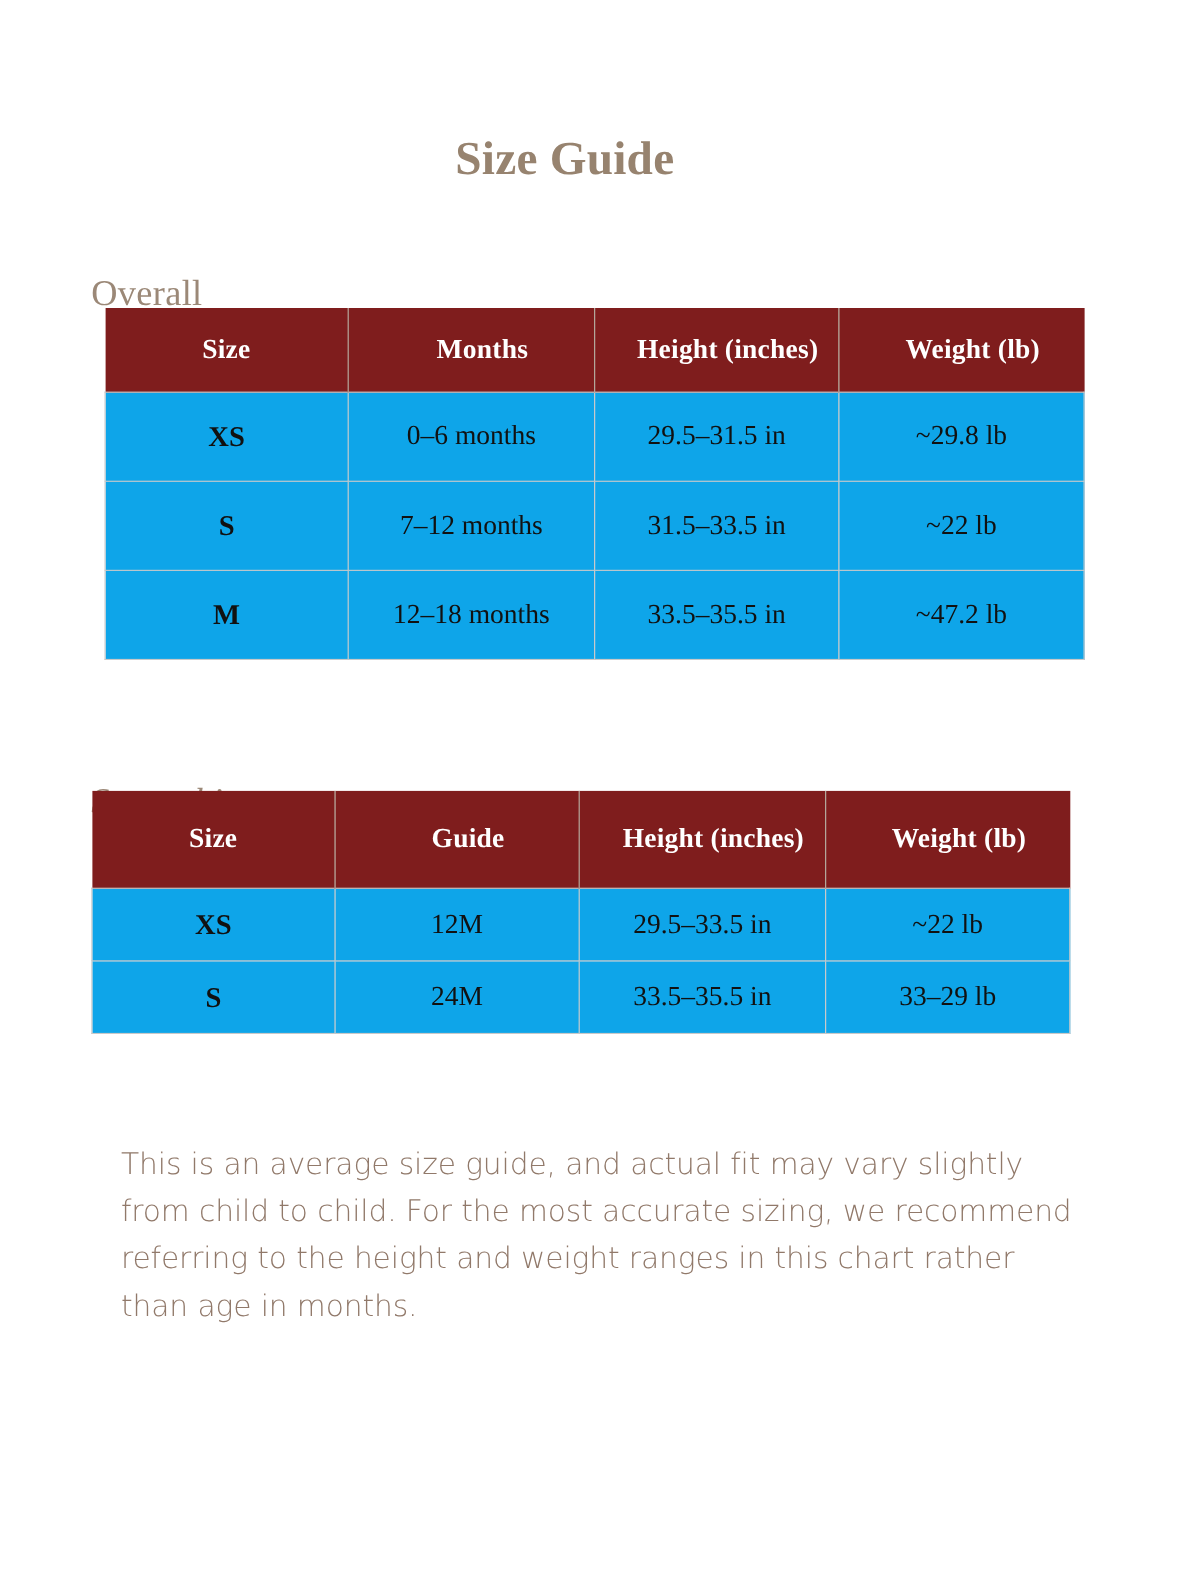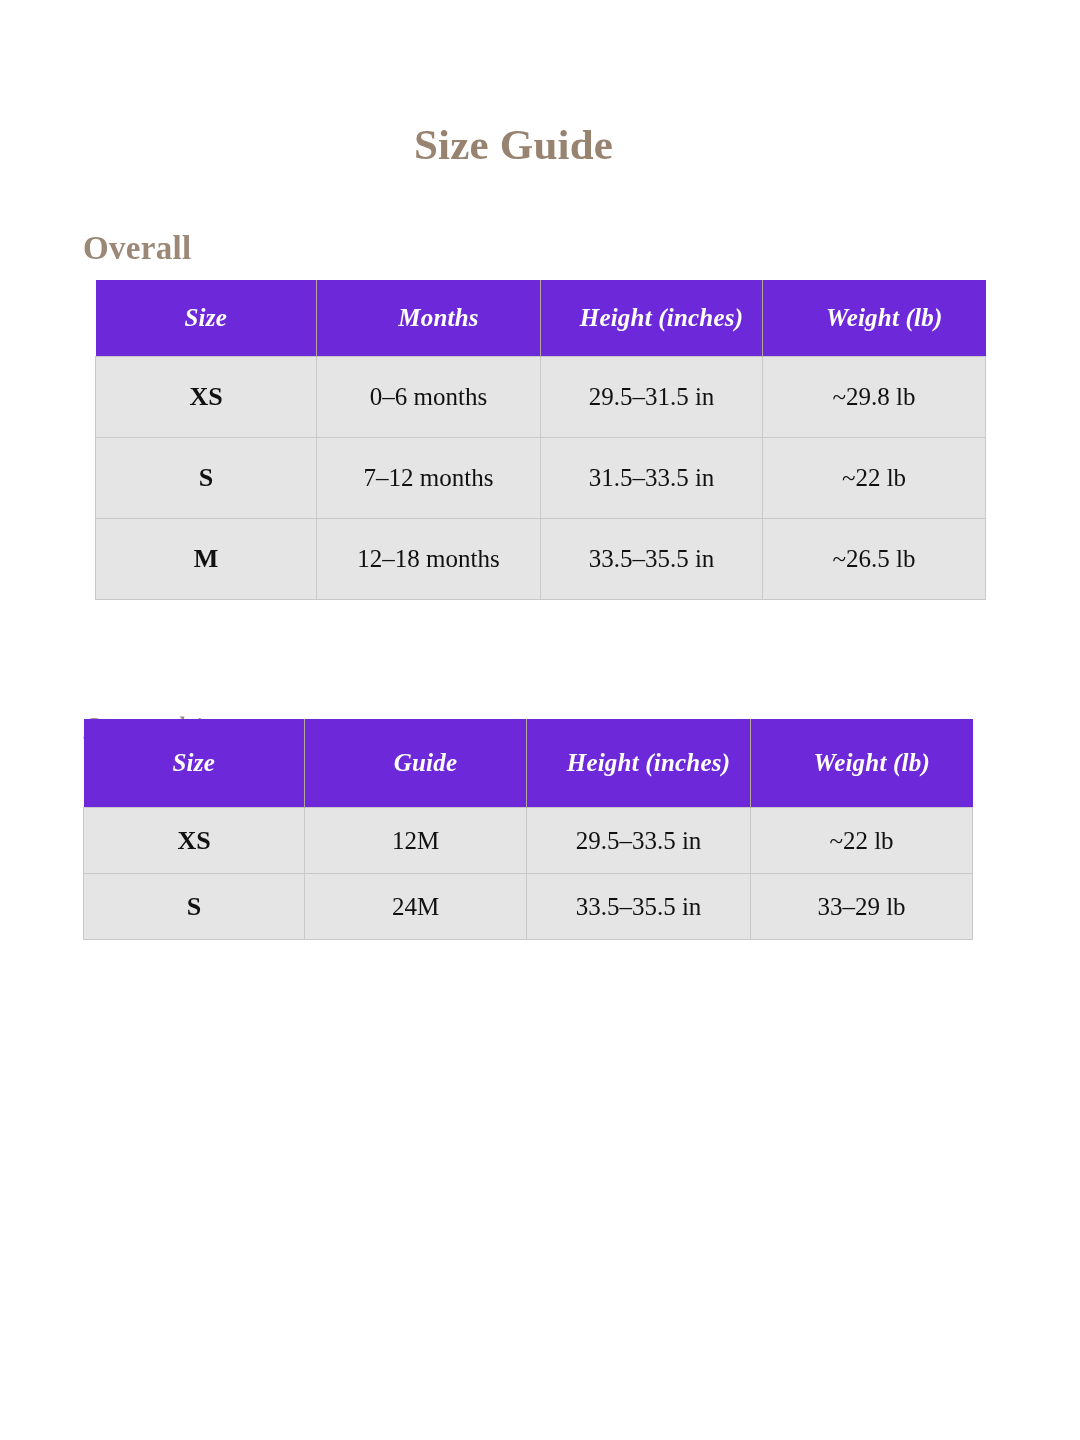--- a/index.html
+++ b/index.html
@@ -39,70 +39,69 @@
 
   
   .section-heading {
     position: absolute;
     font-family: "Liberation Serif", "DejaVu Serif", serif;
     font-weight: normal;
     font-size: 33px;
     color: #9b8877;
     letter-spacing: 0.3px;
   }
-  .heading-overall { left: 83px; top: 203px; font-weight: bold; }
+  .heading-overall { left: 83px; top: 222px; }
   .heading-sweatshirt { left: 83px; top: 684px; font-style: italic; }
 
   
   .size-table {
     position: absolute;
     border-collapse: collapse;
     table-layout: fixed;
   }
   .table-overall {
     left: 95px;
     top: 280px;
     width: 890px;
   }
   .table-sweatshirt {
     left: 83px;
     top: 719px;
     width: 889px;
   }
 
   .size-table thead th {
-    background: #6d28d9;
+    background: #7f1d1d;
     color: #ffffff;
     font-family: "Liberation Serif", "DejaVu Serif", serif;
     font-weight: bold;
     font-size: 25px;
     letter-spacing: 0.2px;
     text-align: center;
     border: none;
     padding: 0;
     vertical-align: middle;
-    font-style: italic;
   }
   .table-overall thead th { height: 76px; }
   .table-sweatshirt thead th { height: 88px; }
 
   .size-table thead th + th {
     border-left: 1px solid #b3a79a;
     padding-left: 20px;
   }
 
   .size-table tbody td {
     border: 1px solid #c9c9c9;
     text-align: center;
     vertical-align: middle;
     font-family: "Liberation Serif", "DejaVu Serif", serif;
     font-size: 25px;
     color: #111111;
     padding: 0;
-    background: #e5e5e5;
+    background: #0ea5e9;
   }
   .table-overall tbody td { height: 80px; }
   .table-sweatshirt tbody td { height: 65px; }
 
   .size-table tbody td.size-cell {
     font-weight: bold;
     font-size: 26px;
   }
 
   
@@ -165,21 +164,21 @@
       <tr>
         <td class="size-cell">S</td>
         <td>7–12 months</td>
         <td>31.5–33.5 in</td>
         <td>~22 lb</td>
       </tr>
       <tr>
         <td class="size-cell">M</td>
         <td>12–18 months</td>
         <td>33.5–35.5 in</td>
-        <td>~26.5 lb</td>
+        <td>~47.2 lb</td>
       </tr>
     </tbody>
   </table>
 
   <h2 class="section-heading heading-sweatshirt">Sweatshirt</h2>
 
   <table class="size-table table-sweatshirt">
     <colgroup>
       <col class="c1">
         <col class="c2">
@@ -203,14 +202,15 @@
       </tr>
       <tr>
         <td class="size-cell">S</td>
         <td>24M</td>
         <td>33.5–35.5 in</td>
         <td>33–29 lb</td>
       </tr>
     </tbody>
   </table>
 
+  <p class="footer-note">This is an average size guide, and actual fit may vary slightly from child to child. For the most accurate sizing, we recommend referring to the height and weight ranges in this chart rather than age in months.</p>
 
 </div>
 
 </body></html>

